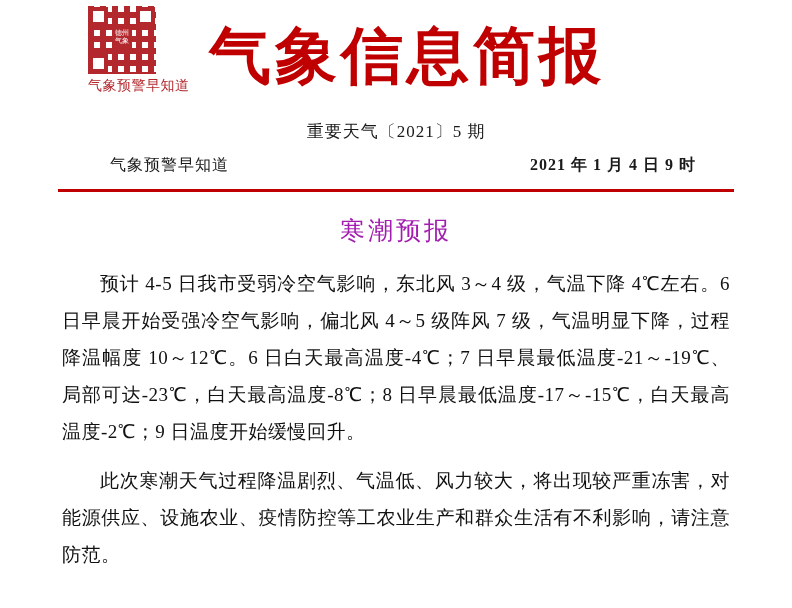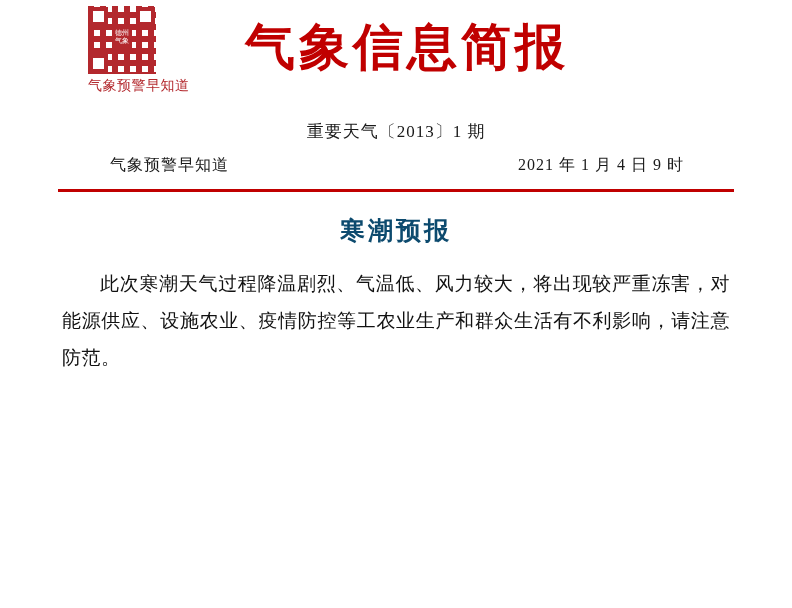--- a/index.html
+++ b/index.html
@@ -92,21 +92,21 @@
     white-space: nowrap;
     font-family: "Liberation Sans", sans-serif;
   }
   .main-title {
     position: absolute;
     left: 0;
     right: 0;
     top: 14px;
     text-align: center;
     color: #c00000;
-    font-size: 50px;
+    font-size: 62px;
     font-weight: bold;
     letter-spacing: 4px;
     font-family: "DejaVu Serif", serif;
     padding-left: 22px;
   }
 
   
   .issue-line {
     text-align: center;
     font-size: 17px;
@@ -124,39 +124,40 @@
     color: #1a1a1a;
   }
   .org-name {
     position: absolute;
     left: 52px;
     top: 0;
     letter-spacing: 1px;
   }
   .issue-date {
     position: absolute;
-    right: 50px;
+    right: 38px;
     top: 0;
     letter-spacing: 1px;
+    font-weight: bold;
   }
 
   
   .divider {
     margin: 8px 58px 0 58px;
     border: 0;
     border-top: 3px solid #c00000;
     height: 0;
   }
 
   
   .doc-title {
     text-align: center;
     font-size: 25px;
-    font-weight: bold;
-    color: #0c4a6e;
+    font-weight: normal;
+    color: #a21caf;
     letter-spacing: 3px;
     margin-top: 22px;
     font-family: "DejaVu Serif", serif;
   }
   .body-text {
     margin: 18px 62px 0 62px;
     font-size: 19px;
     line-height: 37px;
     color: #111111;
     text-align: justify;
@@ -182,28 +183,29 @@
       <div class="qr-code">
         <div class="qr-eye-bl"></div>
         <div class="qr-center">德州气象</div>
       </div>
       <div class="qr-caption">气象预警早知道</div>
     </div>
 
     <div class="main-title">气象信息简报</div>
   </div>
 
-  <div class="issue-line">重要天气〔2013〕1 期</div>
+  <div class="issue-line">重要天气〔2021〕5 期</div>
 
   <div class="info-row">
     <div class="org-name">气象预警早知道</div>
     <div class="issue-date">2021 年 1 月 4 日 9 时</div>
   </div>
 
   <hr class="divider">
 
   <div class="doc-title">寒潮预报</div>
 
   <div class="body-text">
+    <p>预计 4-5 日我市受弱冷空气影响，东北风 3～4 级，气温下降 4℃左右。6 日早晨开始受强冷空气影响，偏北风 4～5 级阵风 7 级，气温明显下降，过程降温幅度 10～12℃。6 日白天最高温度-4℃；7 日早晨最低温度-21～-19℃、局部可达-23℃，白天最高温度-8℃；8 日早晨最低温度-17～-15℃，白天最高温度-2℃；9 日温度开始缓慢回升。</p>
     <p>此次寒潮天气过程降温剧烈、气温低、风力较大，将出现较严重冻害，对能源供应、设施农业、疫情防控等工农业生产和群众生活有不利影响，请注意防范。</p>
   </div>
 
 </div>
 
 </body></html>

